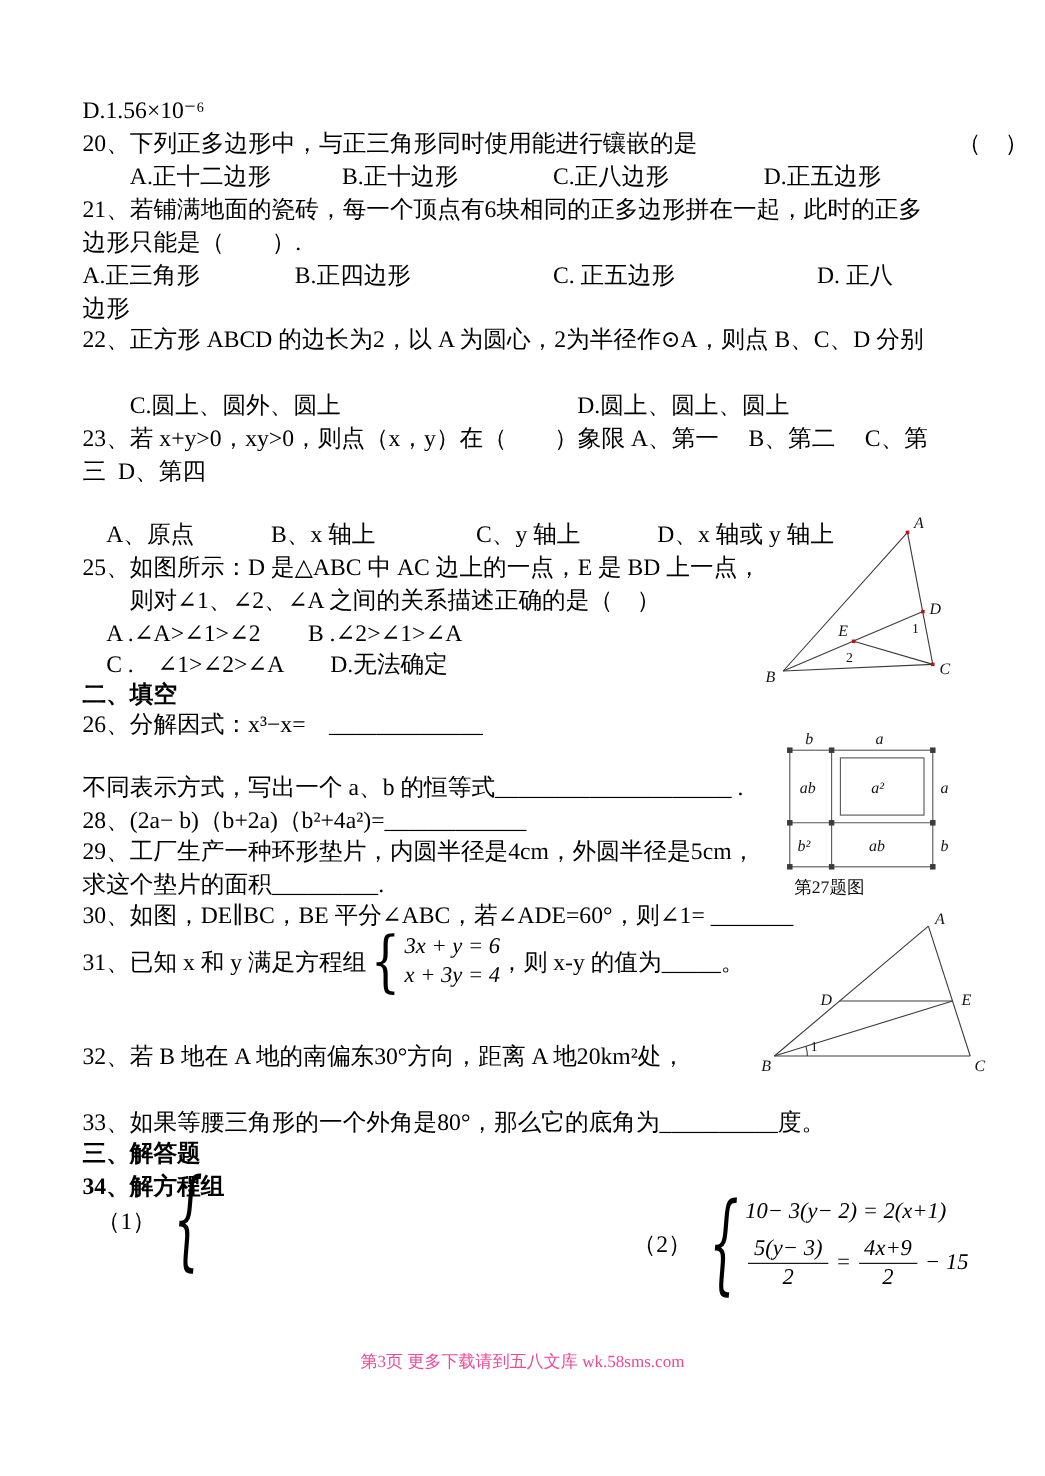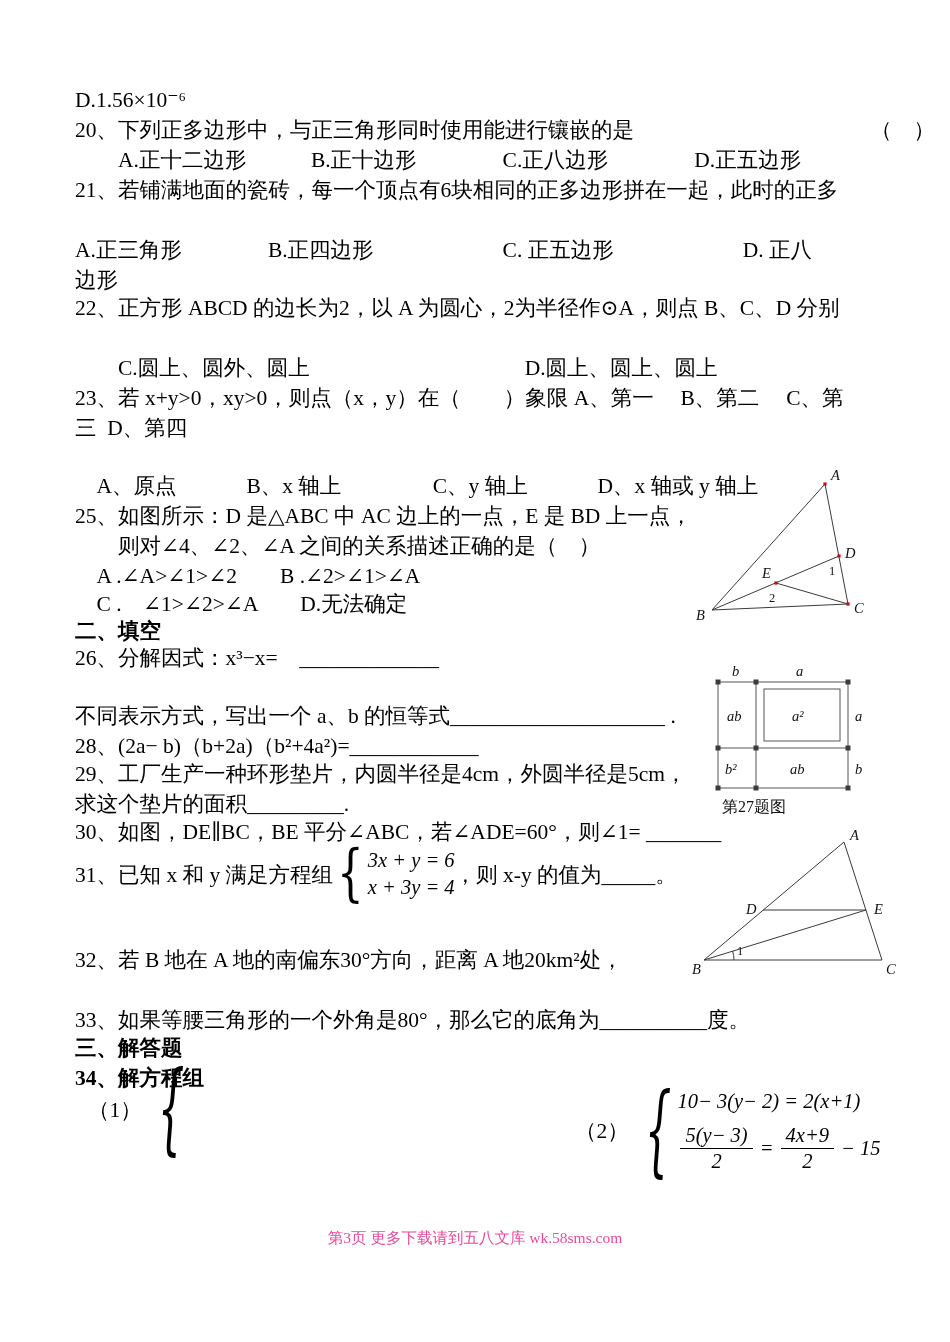--- a/index.html
+++ b/index.html
@@ -35,29 +35,30 @@
 </style>
 </head>
 <body>
 
 <div class="page">
 
   <div class="ln" style="top:86px;left:75px">D.1.56×10⁻⁶</div>
   <div class="ln" style="top:116px;left:75px">20、下列正多边形中，与正三角形同时使用能进行镶嵌的是　　　　　　　　　　　（　）</div>
   <div class="ln" style="top:146px;left:118px">A.正十二边形　　　B.正十边形　　　　C.正八边形　　　　D.正五边形</div>
   <div class="ln" style="top:176px;left:75px">21、若铺满地面的瓷砖，每一个顶点有6块相同的正多边形拼在一起，此时的正多</div>
+  <div class="ln" style="top:206px;left:75px">边形只能是（　　）.</div>
   <div class="ln" style="top:236px;left:75px">A.正三角形　　　　B.正四边形　　　　　　C. 正五边形　　　　　　D. 正八</div>
   <div class="ln" style="top:266px;left:75px">边形</div>
   <div class="ln" style="top:294px;left:75px">22、正方形 ABCD 的边长为2，以 A 为圆心，2为半径作⊙A，则点 B、C、D 分别</div>
   <div class="ln" style="top:354px;left:75px">　　C.圆上、圆外、圆上　　　　　　　　　　D.圆上、圆上、圆上</div>
   <div class="ln" style="top:384px;left:75px">23、若 x+y&gt;0，xy&gt;0，则点（x，y）在（　　）象限 A、第一　 B、第二　 C、第</div>
   <div class="ln" style="top:414px;left:75px">三  D、第四</div>
   <div class="ln" style="top:472px;left:75px">　A、原点　　　 B、x 轴上　　　　 C、y 轴上　　　 D、x 轴或 y 轴上</div>
   <div class="ln" style="top:502px;left:75px">25、如图所示：D 是△ABC 中 AC 边上的一点，E 是 BD 上一点，</div>
-  <div class="ln" style="top:532px;left:75px">　　则对∠4、∠2、∠A 之间的关系描述正确的是（　）</div>
+  <div class="ln" style="top:532px;left:75px">　　则对∠1、∠2、∠A 之间的关系描述正确的是（　）</div>
   <div class="ln" style="top:562px;left:75px">　A .∠A&gt;∠1&gt;∠2　　B .∠2&gt;∠1&gt;∠A</div>
   <div class="ln" style="top:590px;left:75px">　C .　∠1&gt;∠2&gt;∠A　　D.无法确定</div>
   <div class="ln bold" style="top:617px;left:75px">二、填空</div>
   <div class="ln" style="top:644px;left:75px">26、分解因式：x³−x=　_____________</div>
   <div class="ln" style="top:702px;left:75px">不同表示方式，写出一个 a、b 的恒等式____________________ .</div>
   <div class="ln" style="top:732px;left:75px">28、(2a− b)（b+2a)（b²+4a²)=____________</div>
   <div class="ln" style="top:760px;left:75px">29、工厂生产一种环形垫片，内圆半径是4cm，外圆半径是5cm，</div>
   <div class="ln" style="top:790px;left:75px">求这个垫片的面积_________.</div>
   <div class="ln" style="top:818px;left:75px">30、如图，DE∥BC，BE 平分∠ABC，若∠ADE=60°，则∠1= _______</div>
   <div class="ln" style="top:946px;left:75px">32、若 B 地在 A 地的南偏东30°方向，距离 A 地20km²处，</div>

